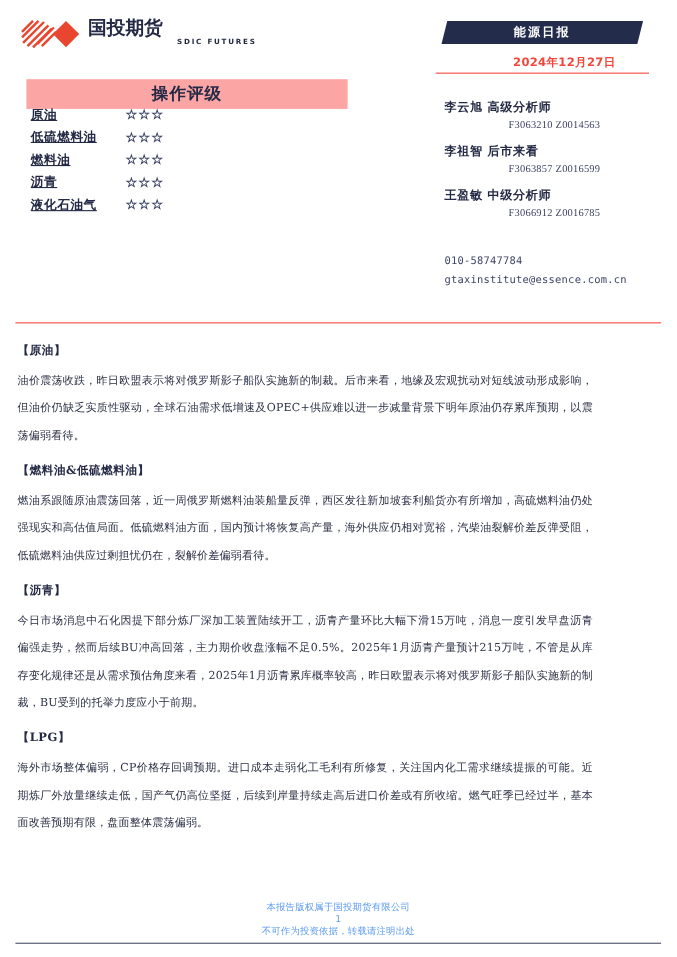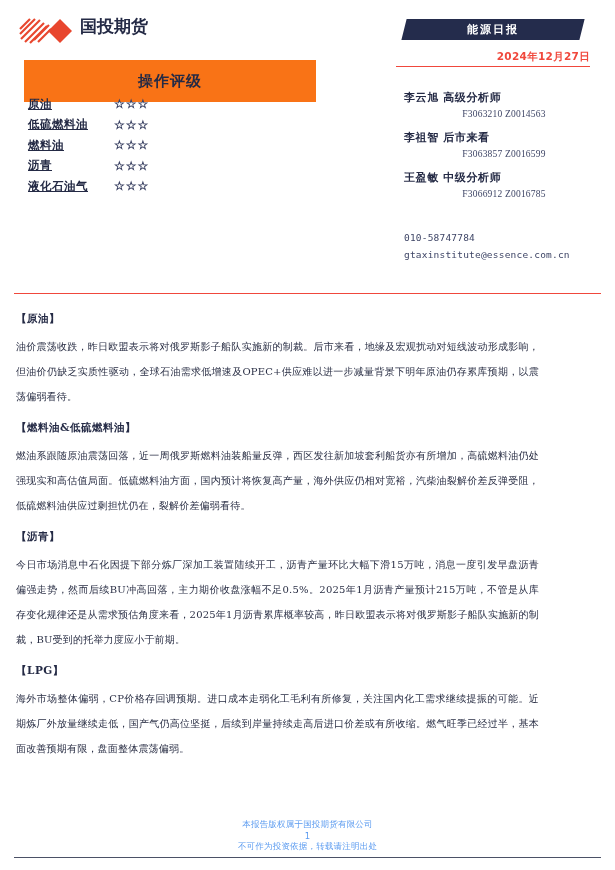--- a/index.html
+++ b/index.html
@@ -16,35 +16,35 @@
   .page { position: relative; width: 615px; height: 870px; padding: 0; }
 
   
   .header { position: relative; height: 295px; }
 
   .logo-block {
     position: absolute; left: 18px; top: 16px;
     display: flex; align-items: flex-start;
   }
   .logo-mark { position: relative; width: 58px; height: 30px; margin-right: 4px; }
-  .logo-text { display: flex; flex-direction: column; justify-content: flex-start; padding-top: 1px; gap: 13px; }
+  .logo-text { display: flex; justify-content: flex-start; padding-top: 1px; gap: 13px; }
   .logo-cn {
     font-size: 17px; font-weight: bold; color: #242a45;
     letter-spacing: 0px; line-height: 18px;
   }
   .logo-en {
     font-size: 6.5px; color: #242a45; letter-spacing: 1.6px;
     line-height: 9px; margin-top: 17px; font-weight: bold;
   }
 
   
   .rating-title-bar {
-    position: absolute; left: 24px; top: 60px;
-    width: 292px; height: 42px;
-    background: #f97316;
+    position: absolute; left: 24px; top: 72px;
+    width: 292px; height: 27px;
+    background: #fca5a5;
     display: flex; align-items: center; justify-content: center;
   }
   .rating-title {
     font-family: "DejaVu Serif", "Liberation Serif", serif;
     font-size: 15px; font-weight: bold; color: #242a45; letter-spacing: 1px;
   }
 
   .rating-list { position: absolute; left: 28px; top: 94px; }
   .rating-row {
     display: flex; align-items: center;
@@ -62,22 +62,22 @@
     background: #242c4c;
     transform: skewX(-14deg);
     display: flex; align-items: center; justify-content: center;
   }
   .banner-inner {
     transform: skewX(14deg);
     color: #ffffff; font-size: 11px; font-weight: bold; letter-spacing: 2px;
     font-family: "DejaVu Serif", "Liberation Serif", serif;
   }
   .banner-date {
-    position: absolute; left: 396px; top: 50px; width: 194px;
-    text-align: right;
+    position: absolute; left: 416px; top: 50px; width: 194px;
+    text-align: center;
     font-size: 10.5px; font-weight: bold; color: #f0483c;
     letter-spacing: 0.3px;
   }
   .banner-date-rule {
     position: absolute; left: 396px; top: 66px; width: 194px; height: 1px;
     background: #f0483c;
   }
 
   .analysts { position: absolute; left: 404px; top: 90px; width: 200px; }
   .analyst-name {

